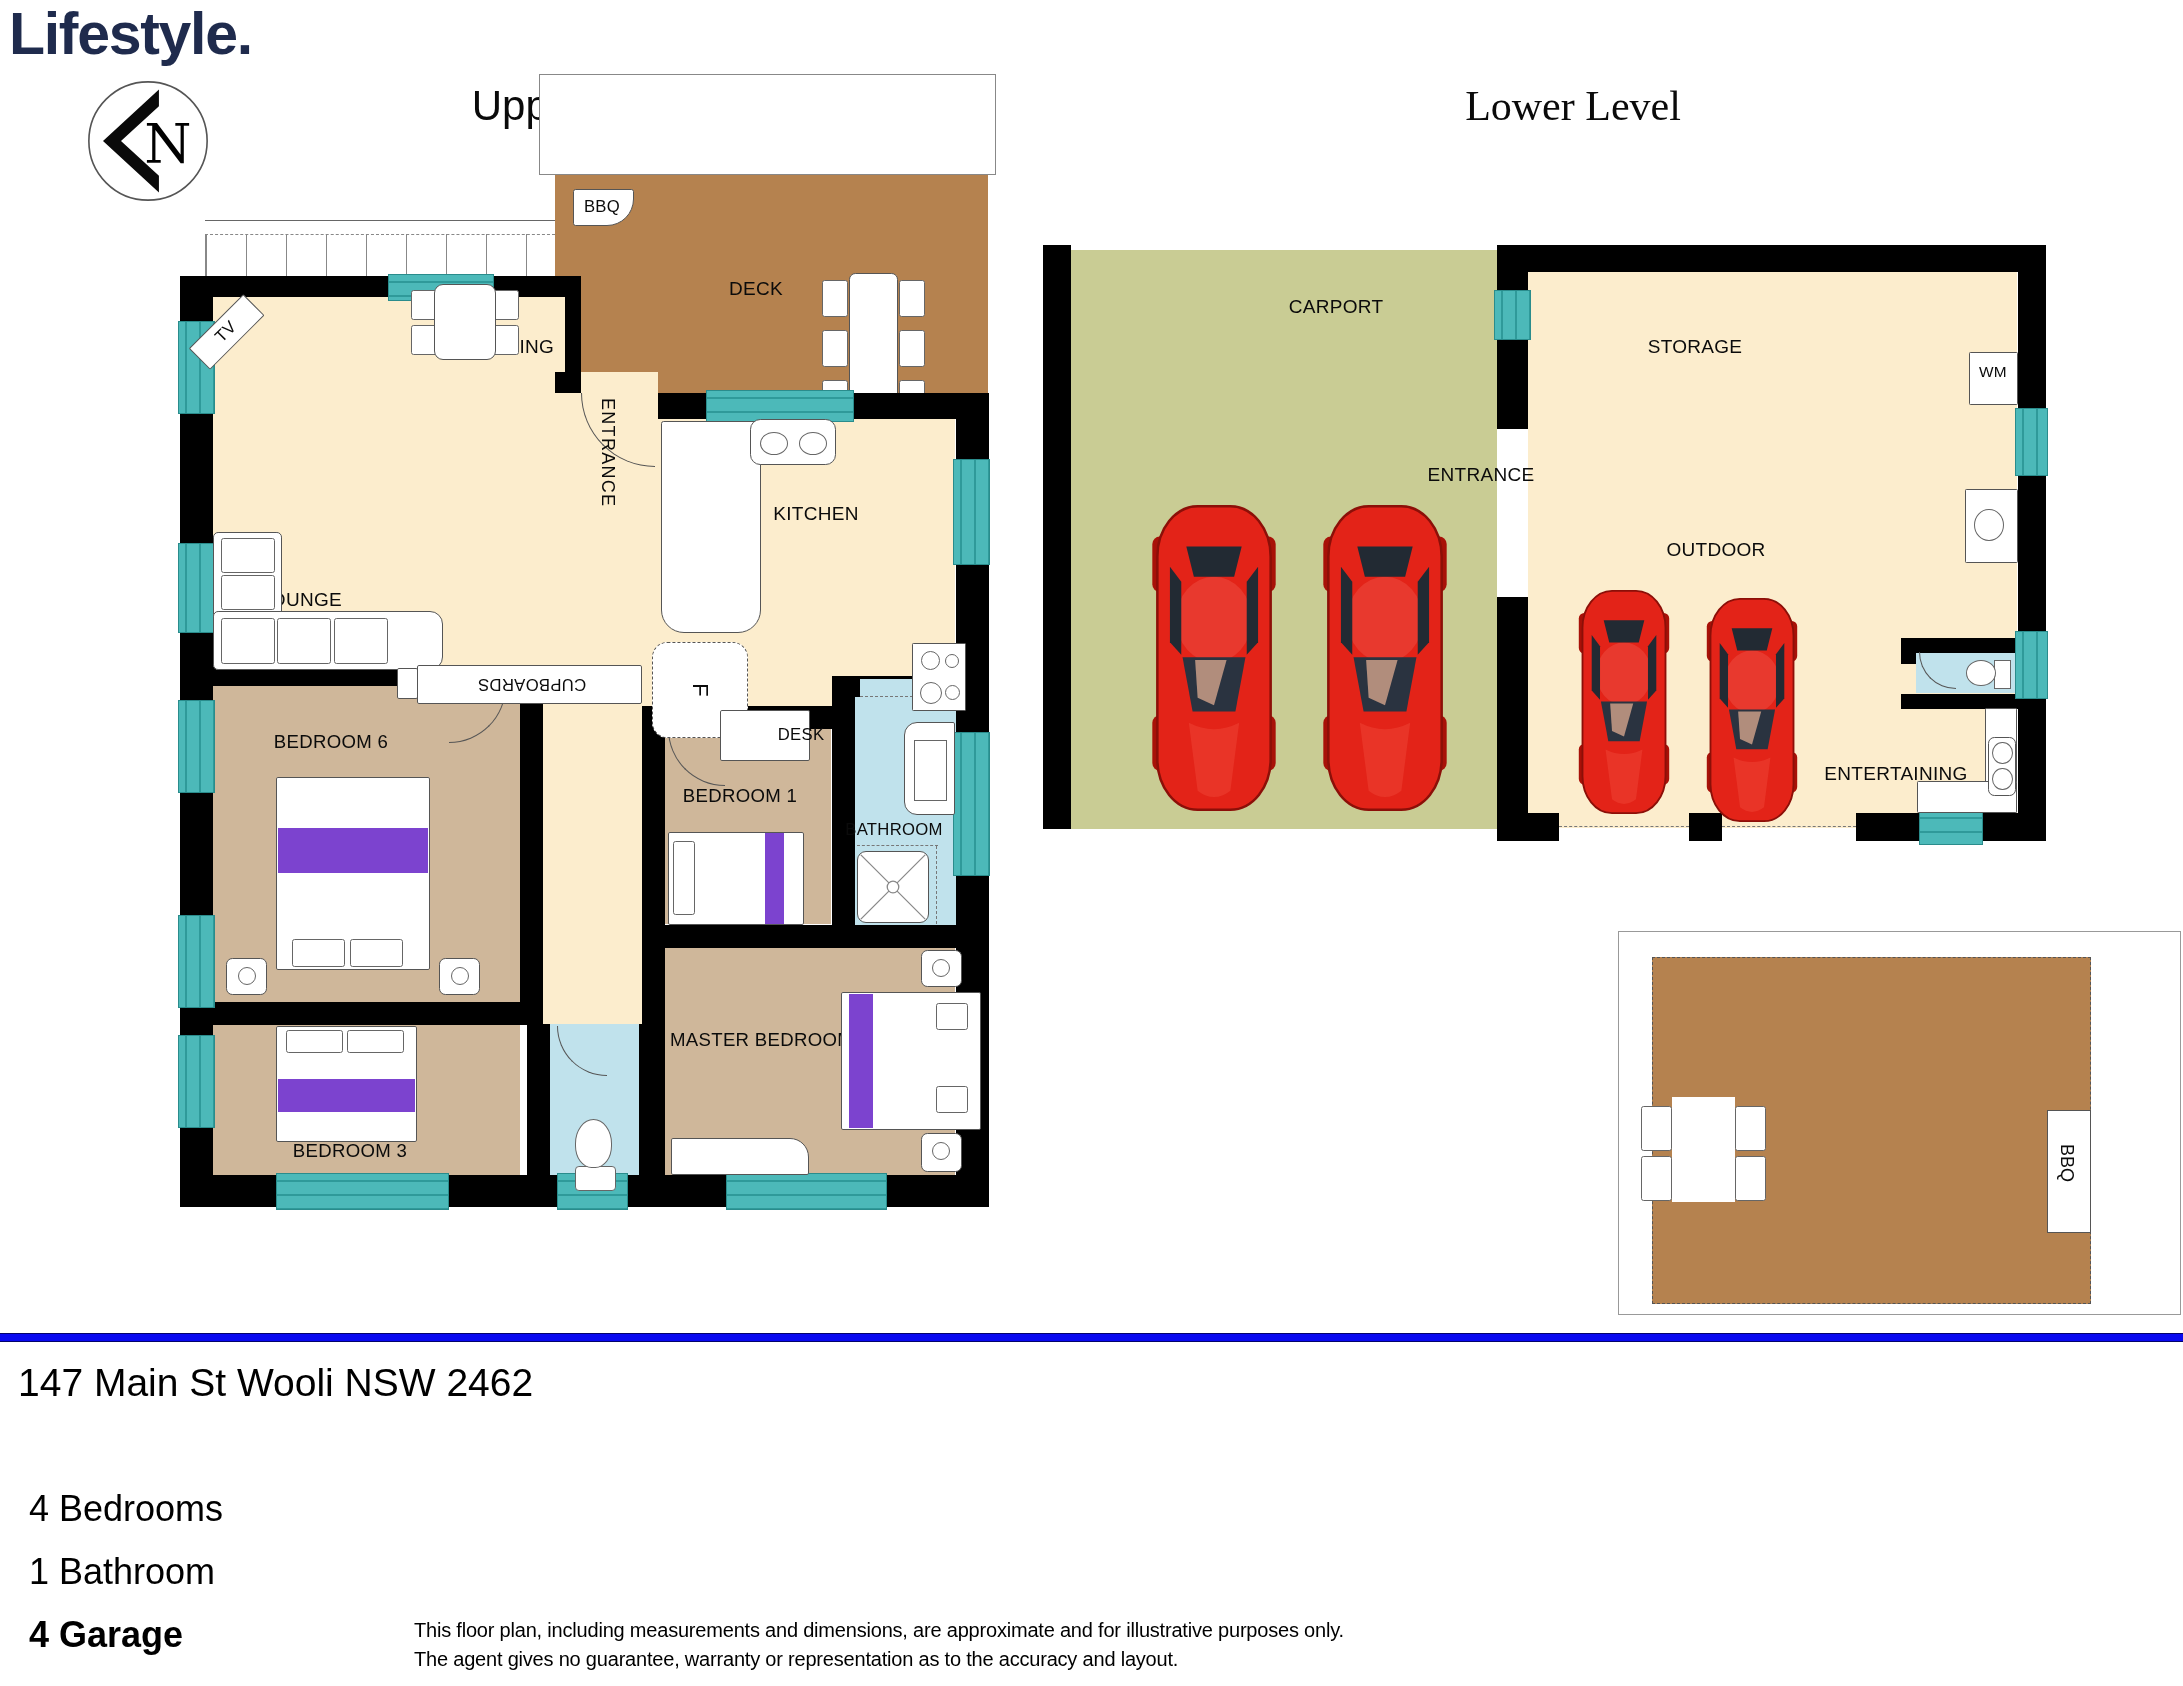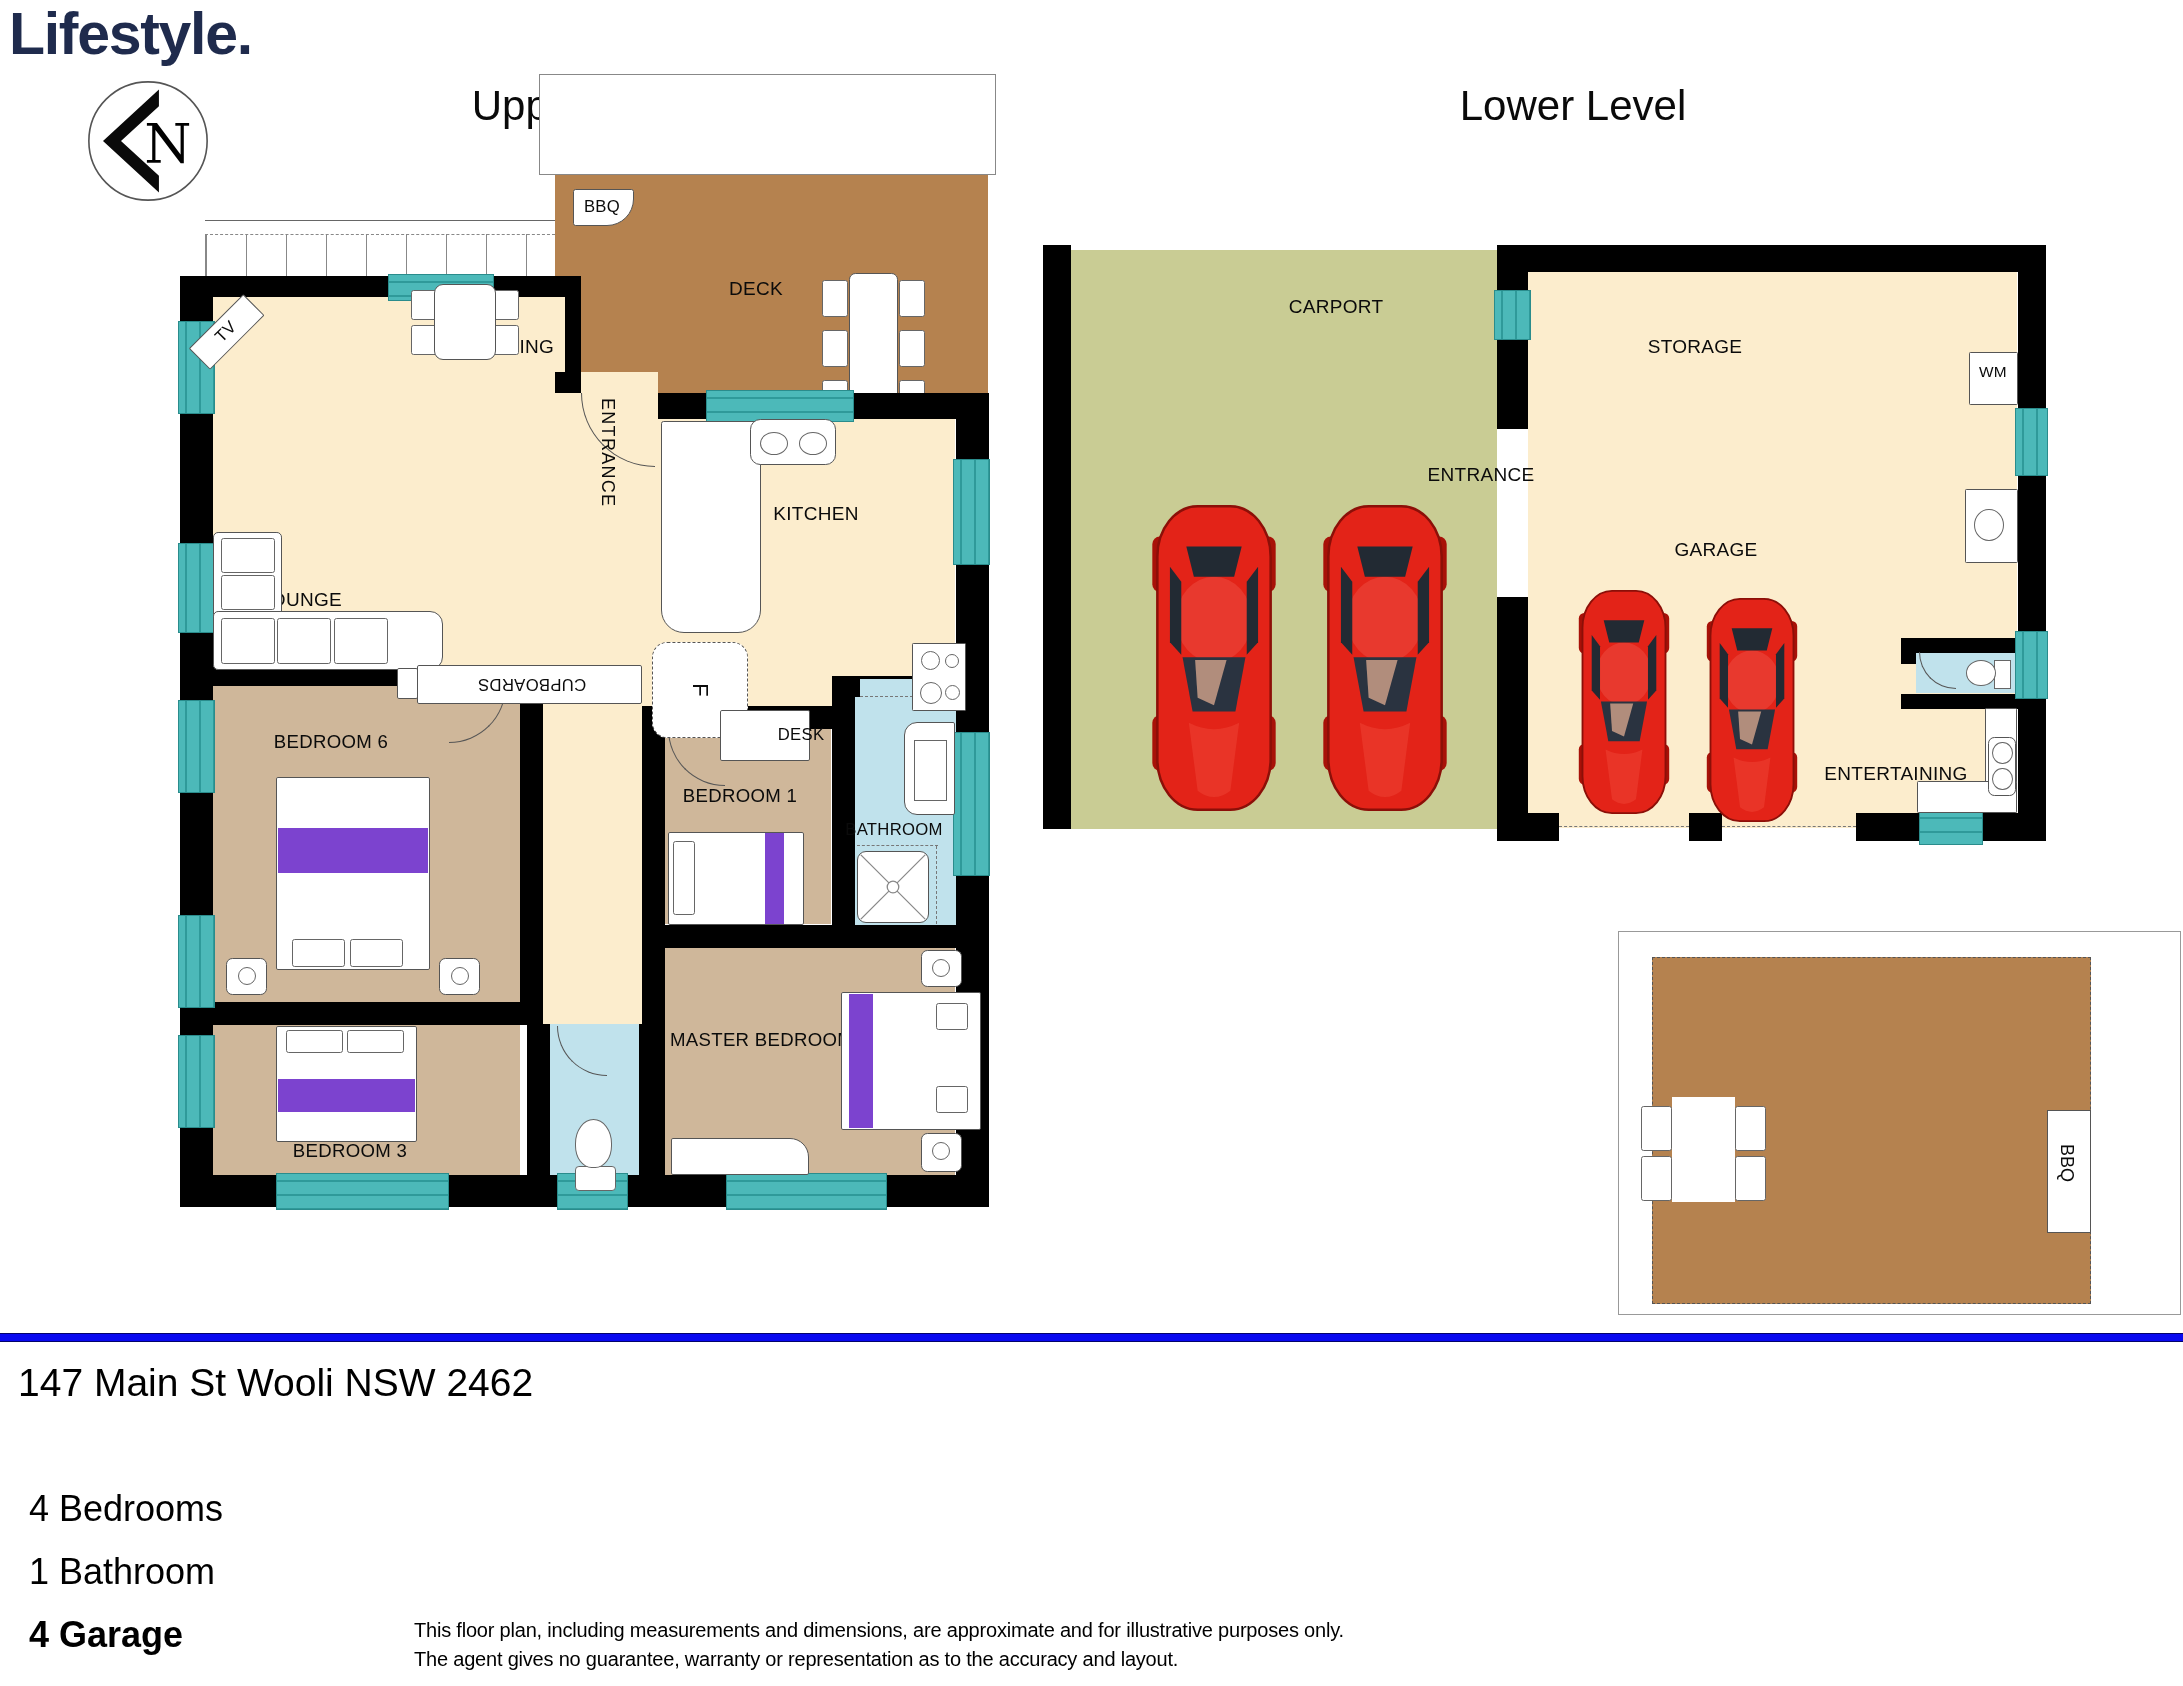--- a/index.html
+++ b/index.html
@@ -56,21 +56,21 @@
   </svg>
 
   <div class="abs" style="left:9px;top:0px;font-size:59px;font-weight:bold;color:#1f2b4d;letter-spacing:-1.3px;">Lifestyle.</div>
   <svg class="abs" style="left:85px;top:78px" width="126" height="126" viewBox="0 0 196 196">
     <circle cx="98" cy="98" r="92" fill="#ffffff" stroke="#555" stroke-width="2.5"></circle>
     <path d="M115 18 L28 98 L115 178 L115 152 L56 98 L115 44 Z" fill="#0a0a0a"></path>
     <text x="92" y="132" font-family="DejaVu Serif, serif" font-size="84" fill="#000">N</text>
   </svg>
 
   <div class="abs" style="left:578px;top:106px;transform:translate(-50%,-50%);font-size:42px;color:#0a0a0a;">Upper level</div>
-  <div class="abs" style="left:1573px;top:106px;transform:translate(-50%,-50%);font-size:42px;color:#0a0a0a;">Lower Level</div>
+  <div class="abs" style="left:1573px;top:106px;transform:translate(-50%,-50%);font-size:42px;color:#0a0a0a;font-family:Liberation Serif, serif;">Lower Level</div>
 
   <div class="abs" style="left:539px;top:74px;width:457px;height:101px;background:#fff;border:1.3px solid #888;box-sizing:border-box;"></div>
   <div class="floor-brown" style="left:555px;top:175px;width:433px;height:218px;"></div>
   <div class="rail" style="left:205px;top:220px;width:350px;height:14px;"></div>
   <div class="stairs" style="left:205px;top:234px;width:350px;height:42px;"></div>
 
   <div class="wbox" style="left:573px;top:189px;width:61px;height:37px;border-radius:2.6px 2.6px 27px 2.6px;"></div>
   <div class="lbl sm" style="left:602px;top:207px;">BBQ</div>
   <div class="lbl" style="left:756px;top:289px;">DECK</div>
 
@@ -269,21 +269,21 @@
   <svg class="abs" style="left:1575px;top:589px;" width="98" height="226" viewBox="0 0 152 352">
       <use href="#car"></use>
     </svg>
   <svg class="abs" style="left:1703px;top:597px;" width="98" height="226" viewBox="0 0 152 352">
       <use href="#car"></use>
     </svg>
 
   <div class="lbl" style="left:1336px;top:307px;">CARPORT</div>
   <div class="lbl" style="left:1695px;top:347px;">STORAGE</div>
   <div class="lbl" style="left:1481px;top:475px;">ENTRANCE</div>
-  <div class="lbl" style="left:1716px;top:550px;">GARAGE</div>
+  <div class="lbl" style="left:1716px;top:550px;">OUTDOOR</div>
   <div class="lbl" style="left:1896px;top:774px;">ENTERTAINING</div>
 
   <div class="abs" style="left:1618px;top:931px;width:563px;height:384px;background:#fff;border:1.3px solid #999;box-sizing:border-box;"></div>
   <div class="floor-brown" style="left:1652px;top:957px;width:439px;height:347px;border:1.9px dashed #555;box-sizing:border-box;"></div>
   <div class="chair" style="left:1641px;top:1106px;width:31px;height:45px;"></div>
   <div class="chair" style="left:1641px;top:1156px;width:31px;height:45px;"></div>
   <div class="chair" style="left:1735px;top:1106px;width:31px;height:45px;"></div>
   <div class="chair" style="left:1735px;top:1156px;width:31px;height:45px;"></div>
   <div class="abs" style="left:1672px;top:1097px;width:63px;height:105px;background:#fff;"></div>
   <div class="abs" style="left:2047px;top:1110px;width:44px;height:123px;background:#fff;border:1.3px solid #555;box-sizing:border-box;"></div>

